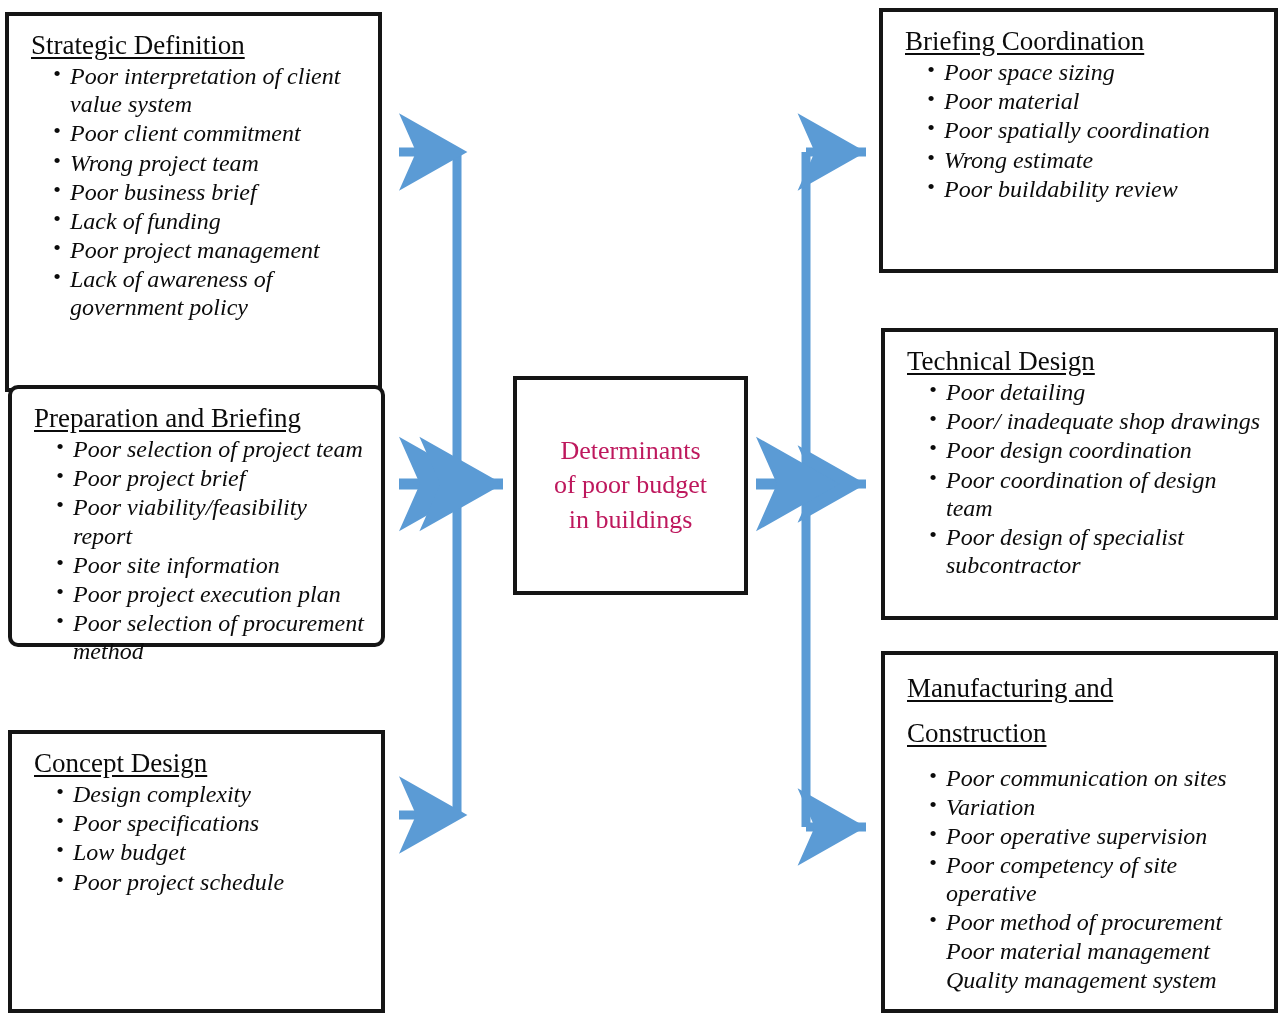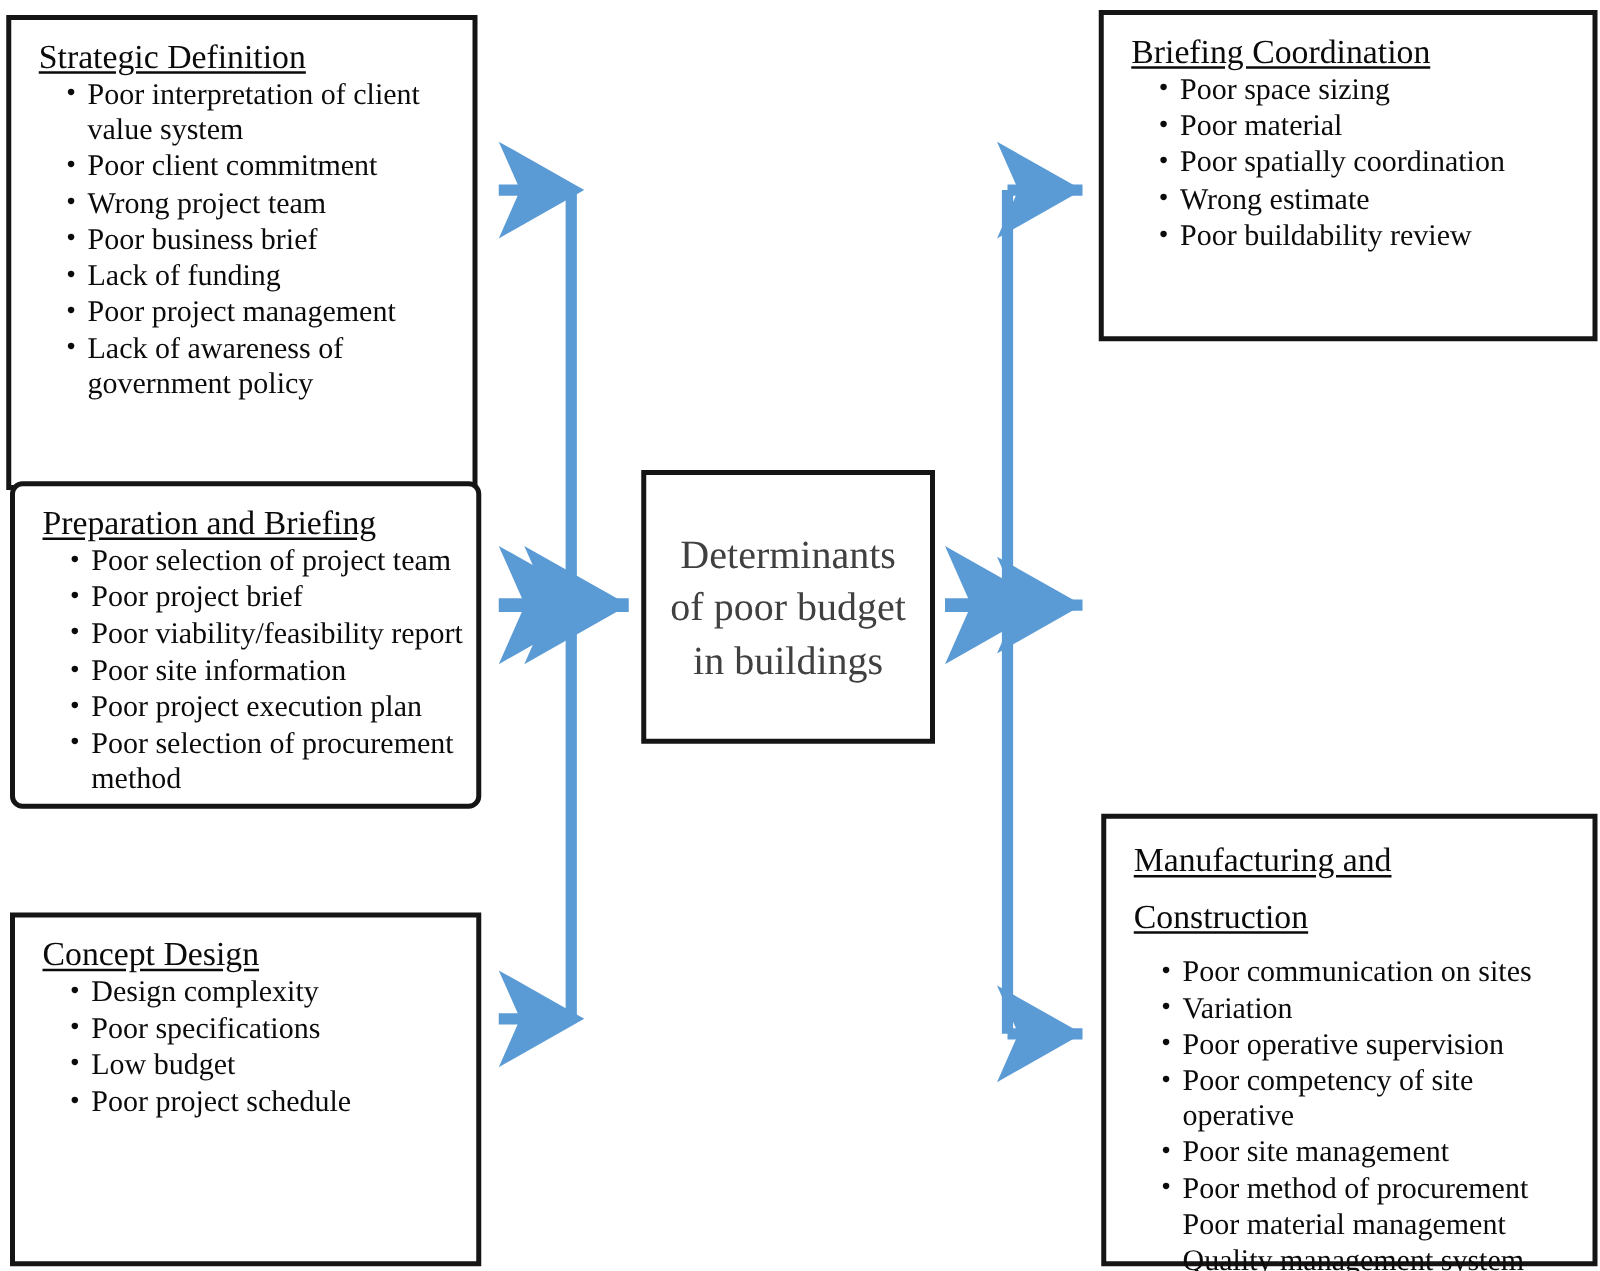--- a/index.html
+++ b/index.html
@@ -36,20 +36,21 @@
     display: inline-block;
     white-space: nowrap;
   }
 
   .title-block .box-title { display: block; margin-bottom: 14px; }
 
   ul.items {
     list-style: none;
     margin: 1px 0 0 0;
     padding: 0 0 0 22px;
+    font-style: italic;
   }
   ul.items li {
     position: relative;
     font-size: 24px;
     line-height: 1.17;
     color: #0b0b0b;
     padding-left: 17px;
     margin: 0 0 1px 0;
   }
   ul.items li::before {
@@ -61,23 +62,23 @@
   }
   ul.items li.no-bullet::before { content: ""; }
 
   .center-box {
     display: flex;
     align-items: center;
     justify-content: center;
     text-align: center;
   }
   .center-text {
-    font-size: 32px;
+    font-size: 26px;
     line-height: 1.33;
-    color: #404040;
+    color: #be185d;
     padding: 0 14px;
   }
 
   
   #connectors {
     position: absolute;
     left: 0; top: 0;
     width: 1280px;
     height: 1017px;
     pointer-events: none;
@@ -174,31 +175,42 @@
       <ul class="items">
         <li>Poor space sizing</li>
         <li>Poor material</li>
         <li>Poor spatially coordination</li>
         <li>Wrong estimate</li>
         <li>Poor buildability review</li>
       </ul>
     </div>
   </div>
 
+  <div class="box" style="left:881px; top:328px; width:397px; height:292px;">
+    <div class="box-inner">
+      <span class="box-title">Technical Design</span>
+      <ul class="items">
+        <li>Poor detailing</li>
+        <li>Poor/ inadequate shop drawings</li>
+        <li>Poor design coordination</li>
+        <li>Poor coordination of design team</li>
+        <li>Poor design of specialist subcontractor</li>
+      </ul>
+    </div>
+  </div>
 
   <div class="box title-block" style="left:881px; top:651px; width:397px; height:362px;">
     <div class="box-inner" style="padding-top:18px;">
       <span class="box-title">Manufacturing and</span>
       <span class="box-title">Construction</span>
       <ul class="items">
         <li>Poor communication on sites</li>
         <li>Variation</li>
         <li>Poor operative supervision</li>
         <li>Poor competency of site operative</li>
-        <li>Poor site management</li>
         <li>Poor method of procurement</li>
         <li class="no-bullet">Poor material management</li>
         <li class="no-bullet">Quality management system</li>
       </ul>
     </div>
   </div>
 
 </div>
 
 </body></html>

